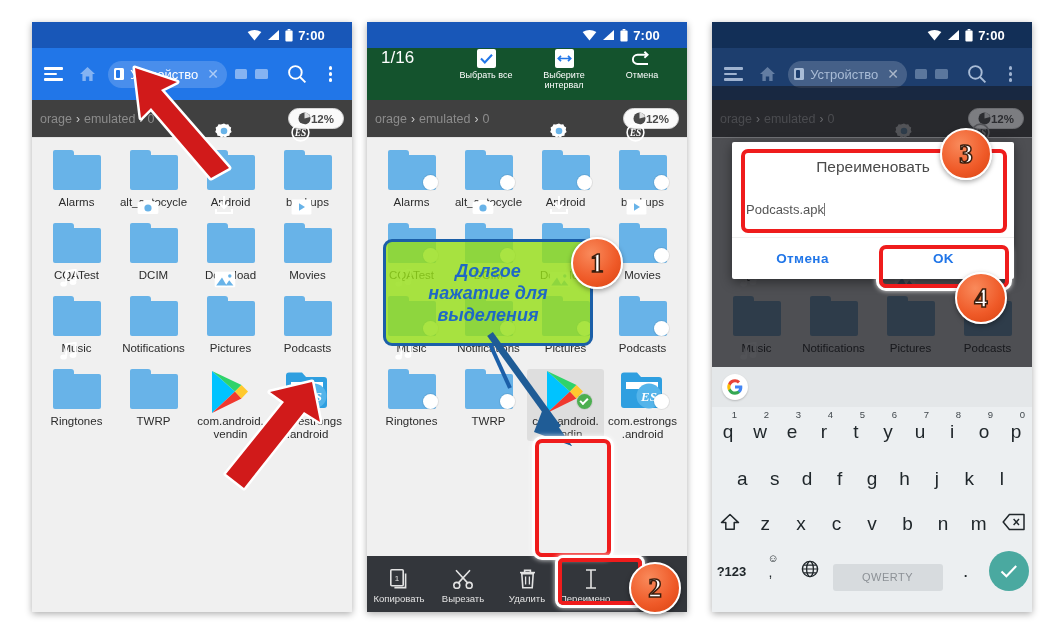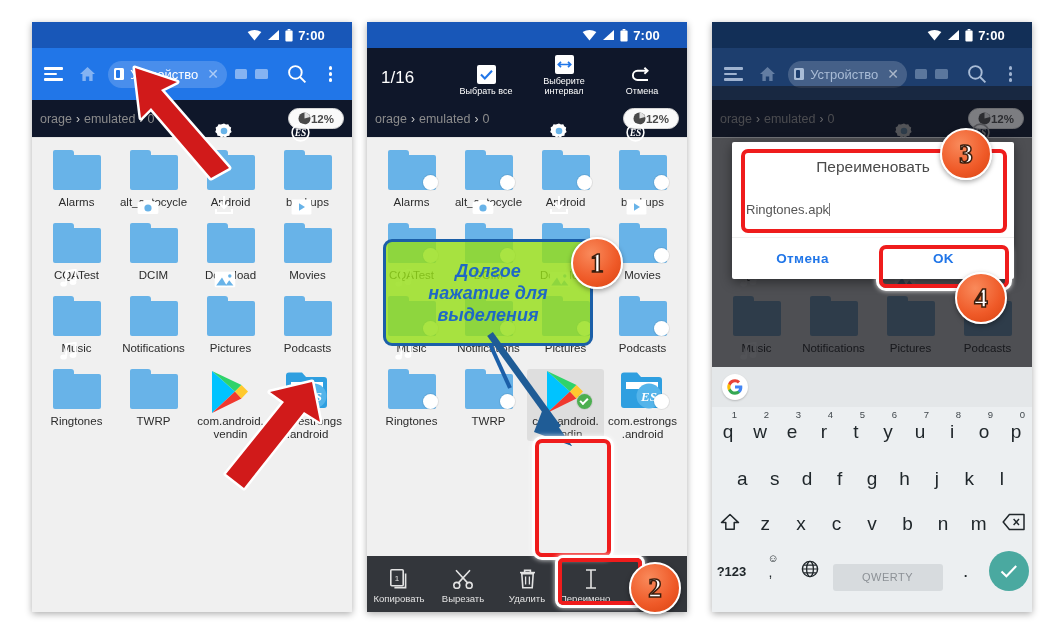--- a/index.html
+++ b/index.html
@@ -57,29 +57,29 @@
   .sd-ic::after { content:''; position:absolute; left:2px; top:2px; width:4px; height:8px; background:#2176e8; border-radius:1px;}
   .dark .sd-ic { background:#a9bcd6;} .dark .sd-ic::after{ background:#1d3e6e;}
   .tabsq { width:13px;height:10px;background:rgba(255,255,255,.45);border-radius:1.5px;}
   .dark .tabsq { background:rgba(169,188,214,.45);}
   .ab-spacer { flex: 1 1 auto; }
   .dots { width:4px; }
   .dots i { display:block;width:3.4px;height:3.4px;border-radius:50%;background:#fff;margin:2.6px 0;}
   .dark .dots i { background:#9fb3d0; }
 
   
-  .selbar { height: 52px; background:#0f172a; display:flex; align-items:flex-end; padding: 0 6px 4px 6px; }
+  .selbar { height: 52px; background:#14532d; display:flex; padding: 0 6px 4px 6px; }
   .sel-count { color:#fff; font-size:17px; font-weight:400; margin-bottom:8px; margin-left:8px; flex:1 1 auto;}
   .sel-act { width:78px; display:flex; flex-direction:column; align-items:center; gap:1px;}
   .sel-act .lbl { color:#fff; font-size:9px; text-align:center; line-height:10px;}
   .sel-ico { height:21px; display:flex; align-items:center; justify-content:center;}
 
   
   .crumbs {
-    height: 38px; background:#0f172a; display:flex; align-items:center;
+    height: 38px; background:#404040; display:flex; align-items:center;
     padding: 8px 8px; gap: 4px; border-bottom: 1px solid #e3e3e3;
   }
   .crumb { color:#8c8c8c; font-size:12.5px; white-space:nowrap; }
   .crumb-sep { color:#c9c9c9; font-size:12px; }
   .crumb-sp { flex:1 1 auto; }
   .pill {
     display:flex;align-items:center;border:1px solid #d5d5d5;
     border-radius:11px;height:21px;padding:0 9px;background:#fafafa;
   }
   .pill .pct { font-size:11.5px; font-weight:700; color:#4a4a4a;}
@@ -748,21 +748,21 @@
                 <text x="30" y="32" font-size="13" font-style="italic" font-weight="700" fill="#fff" text-anchor="middle" font-family="Liberation Serif, serif">ES</text>
               </svg></span></span>
           <span class="cell-lbl">com.estrongs.android</span>
         </div>
       </div>
 
     <div class="scrim"></div>
 
     <div class="dialog">
       <div class="dlg-title">Переименовать</div>
-      <div class="dlg-input"><span>Ringtones.apk</span><span class="dlg-caret"></span></div>
+      <div class="dlg-input"><span>Podcasts.apk</span><span class="dlg-caret"></span></div>
       <div class="dlg-btns">
         <div class="dlg-btn">Отмена</div>
         <div class="dlg-btn">OK</div>
       </div>
     </div>
 
     <div class="kbd">
       <div class="kbd-sugg">
         <span class="g-badge">
           <svg width="16" height="16" viewBox="0 0 24 24">

